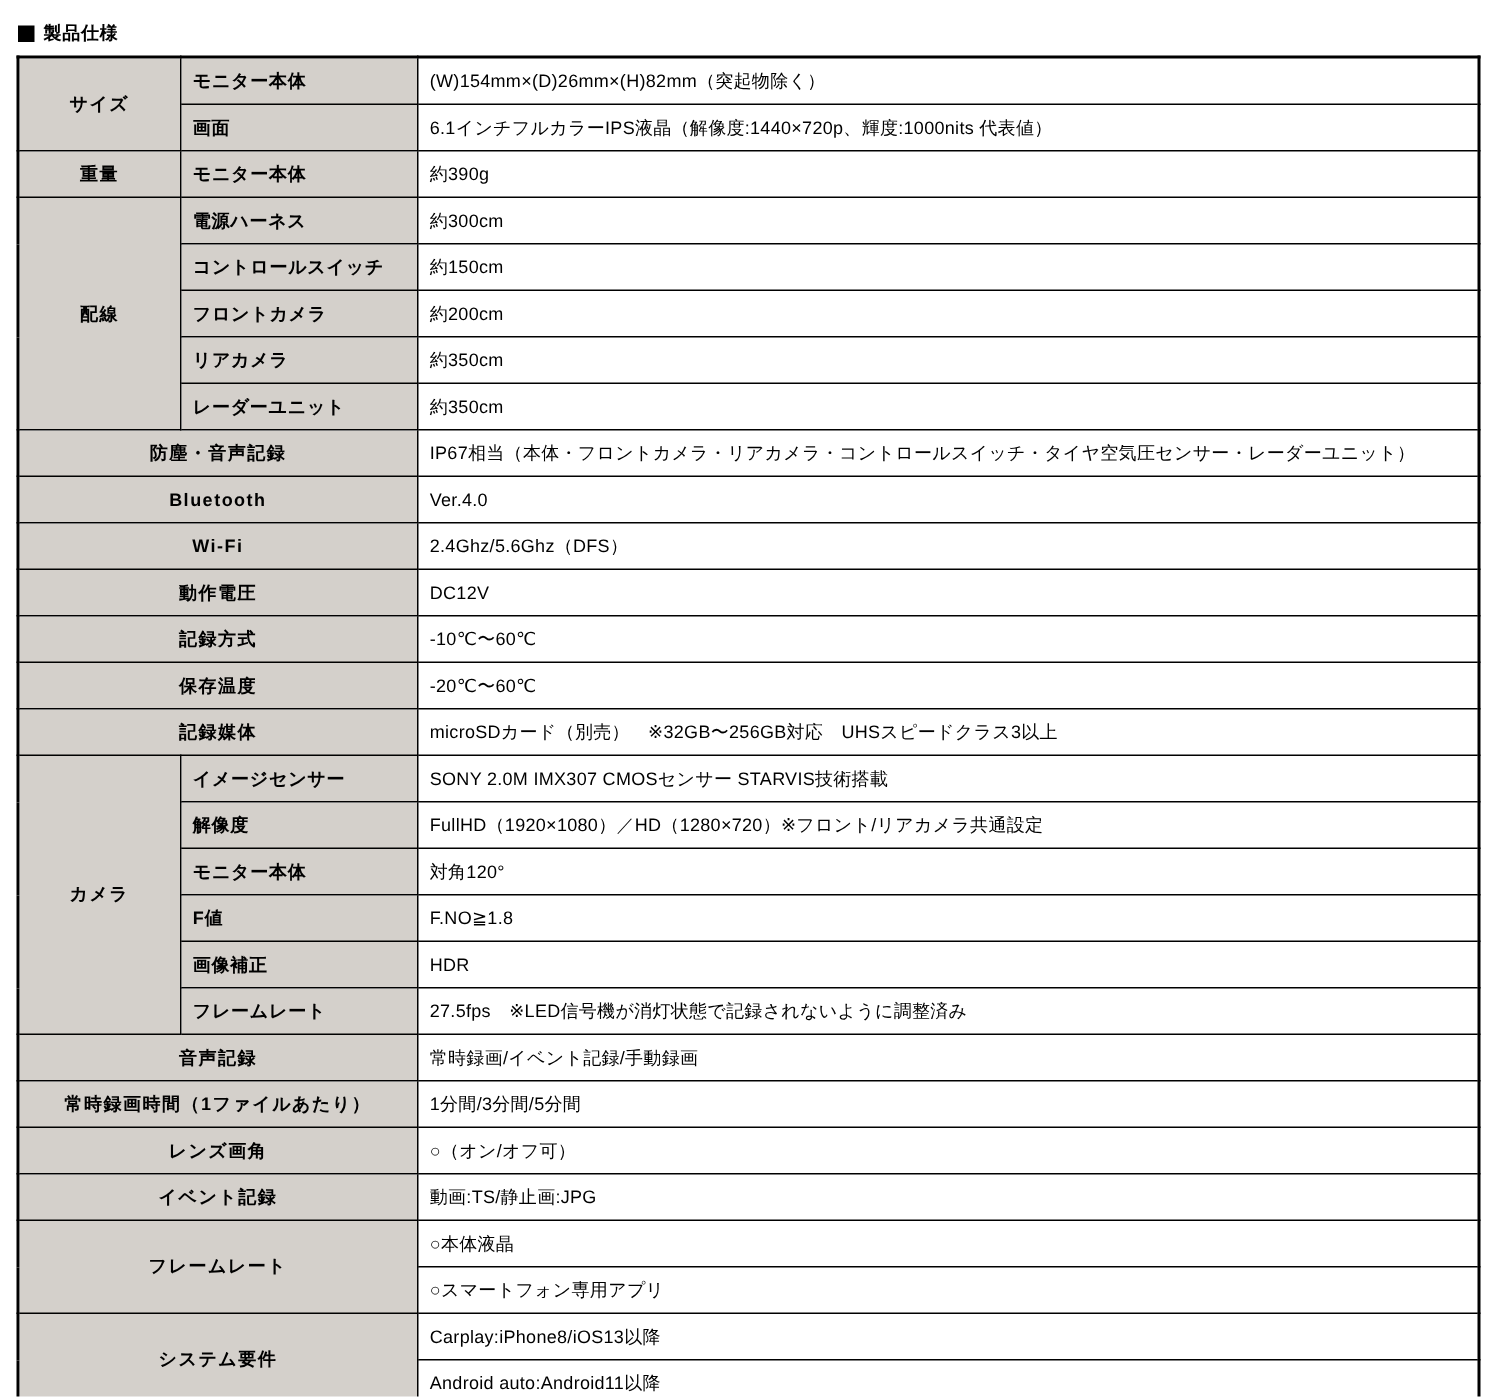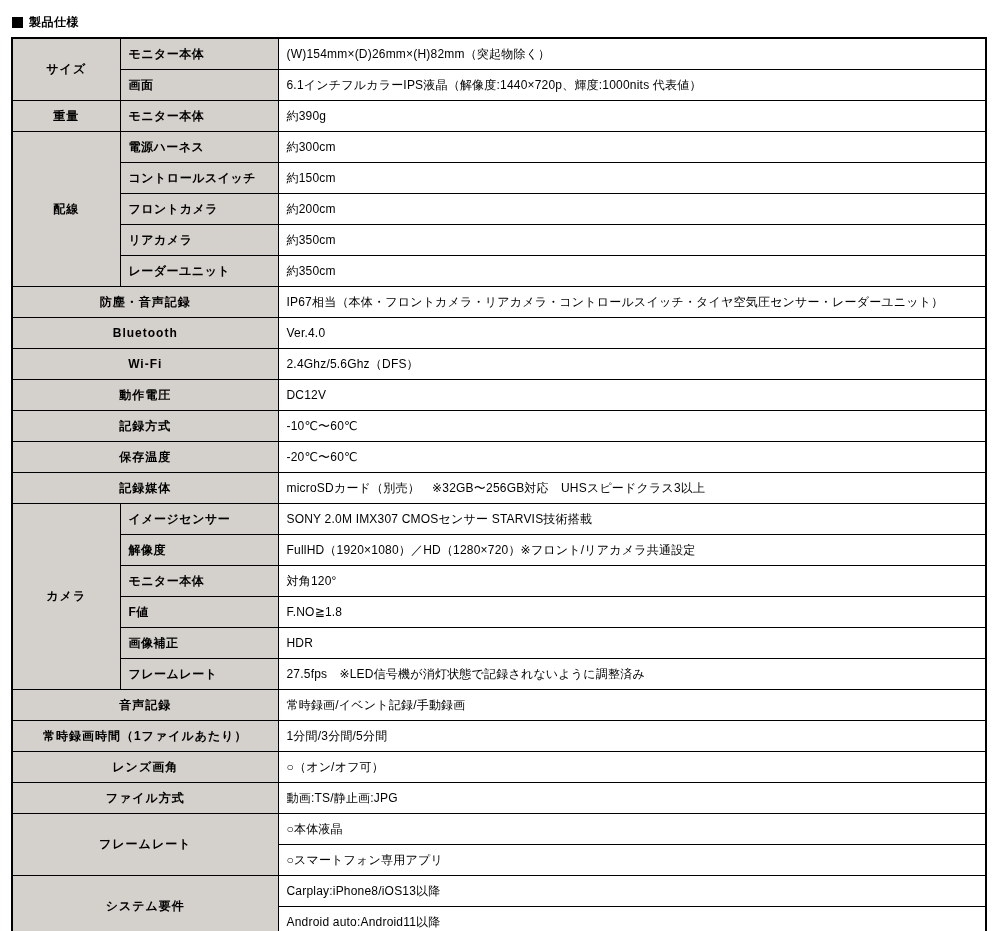--- a/index.html
+++ b/index.html
@@ -207,21 +207,21 @@
         <td class="cat" colspan="2">常時録画時間（1ファイルあたり）</td>
         <td class="val">1分間/3分間/5分間</td>
       </tr>
 
       <tr>
         <td class="cat" colspan="2">レンズ画角</td>
         <td class="val">○（オン/オフ可）</td>
       </tr>
 
       <tr>
-        <td class="cat" colspan="2">ファイル方式</td>
+        <td class="cat" colspan="2">イベント記録</td>
         <td class="val">動画:TS/静止画:JPG</td>
       </tr>
 
       <tr>
         <td class="cat" colspan="2" rowspan="2">フレームレート</td>
         <td class="val">○本体液晶</td>
       </tr>
       <tr>
         <td class="val">○スマートフォン専用アプリ</td>
       </tr>

